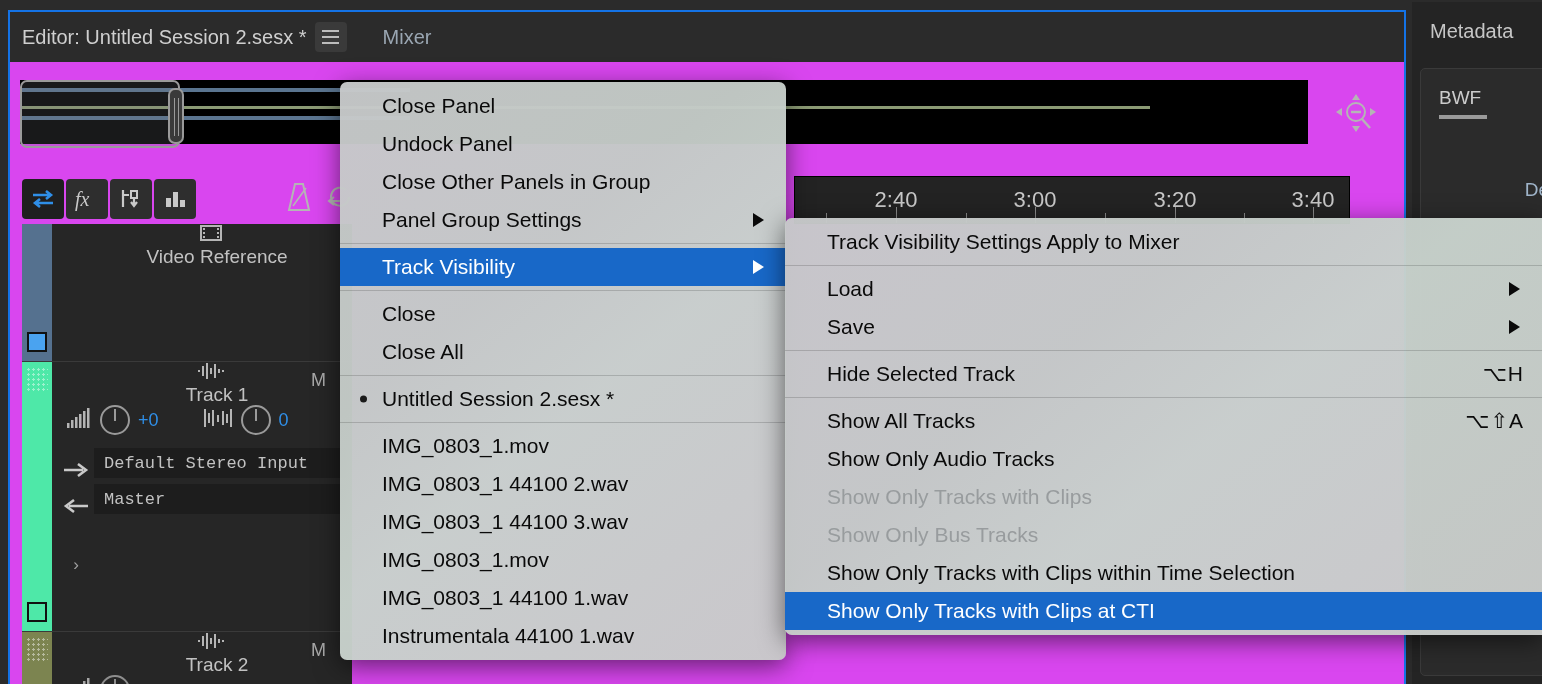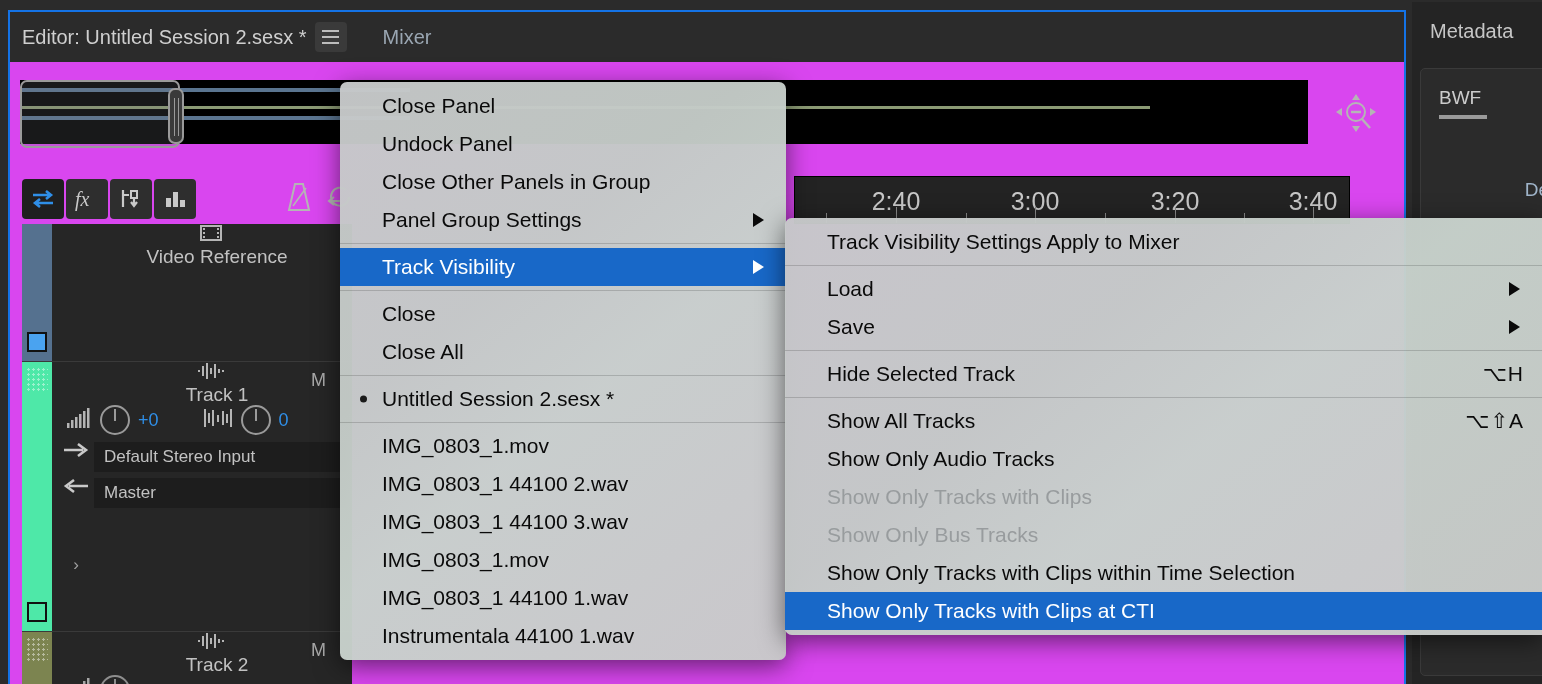--- a/index.html
+++ b/index.html
@@ -104,36 +104,36 @@
   .tk-sq.t1 { background: #4ee8a8; }
   .tk-body { margin-left: 30px; position: relative; height: 100%; }
   .tk-head { display:flex; align-items:center; height: 36px; padding-left: 18px; flex-direction: column; }
   .tk-name { color: #c2c2c2; font-size: 19px; margin-left: 12px; }
   .tk-M { position:absolute; right: 26px; top: 8px; color:#a9a9a9; font-size:18px; }
   .tk-knobrow { display:flex; align-items:center; height: 44px; padding-left: 14px; gap: 8px; }
   .knob { width: 30px; height: 30px; border-radius: 50%; border: 2px solid #9a9a9a; position: relative; }
   .knob:after { content:""; position:absolute; left:50%; top:2px; width:2px; height:12px;
     background:#9a9a9a; transform: translateX(-50%); }
   .kval { color: #2f8fe8; font-size: 18px; min-width: 20px; }
-  .routerow { display:flex; align-items:flex-start; height: 36px; padding-left: 6px; }
+  .routerow { display:flex; align-items:flex-end; height: 36px; padding-left: 6px; font-family: Liberation Mono, monospace; }
   .arrow-ico { width: 36px; color: #c9c9c9; display:flex; justify-content:center; }
   .route-field {
     flex: 1; height: 30px; background: #1d1d1d;
     color: #c2c2c2; font-size: 17px; display:flex; align-items:center;
     padding-left: 10px; margin-right: 6px;
   }
   .autorow { display:flex; align-items:center; height: 34px; padding-left: 6px; }
   .chev { width: 36px; color:#a0a0a0; display:flex; justify-content:center; font-size: 17px; }
 
   
   .ruler {
     position: absolute; left: 784px; top: 164px; width: 556px; height: 48px;
     background: #232323; border: 1px solid #000;
   }
-  .ruler-lbl { position: absolute; top: 10px; color: #c8c8c8; font-size: 25px; transform: translateX(-50%); }
+  .ruler-lbl { position: absolute; top: 10px; color: #c8c8c8; font-size: 22px; transform: translateX(-50%); }
   .tick { position:absolute; bottom: 0; width: 1px; background: #8a8a8a; }
   .tick.major { height: 16px; } .tick.minor { height: 10px; }
 
   
   .meta-panel {
     position: absolute; left: 1412px; top: 2px; width: 130px; height: 682px;
     background: #242424;
   }
   .meta-title { color:#c6c6c6; font-size: 20px; margin: 18px 0 0 18px; }
   .meta-card {

